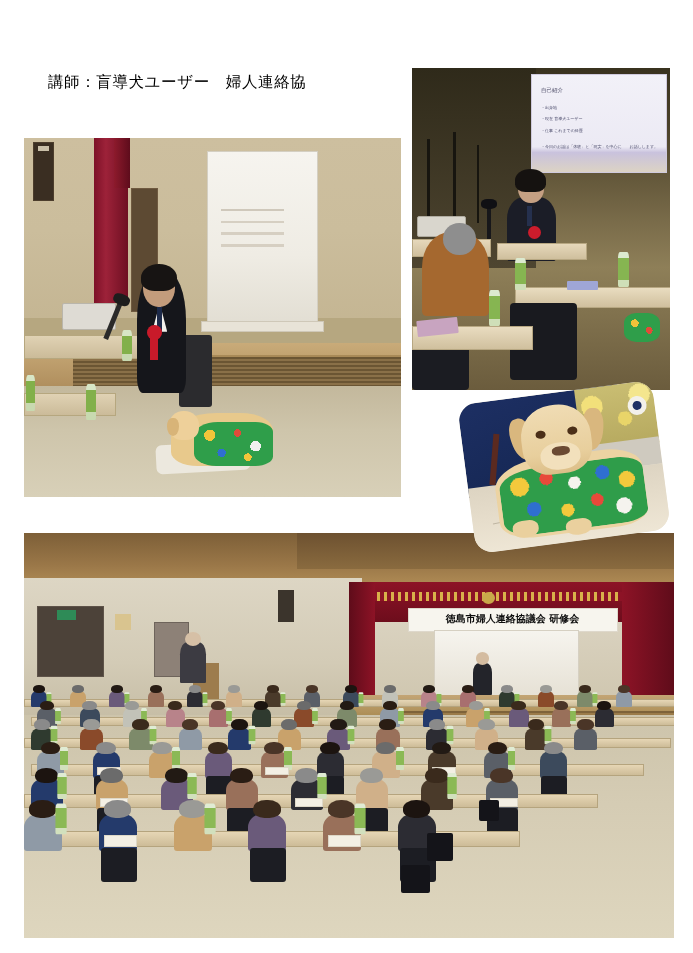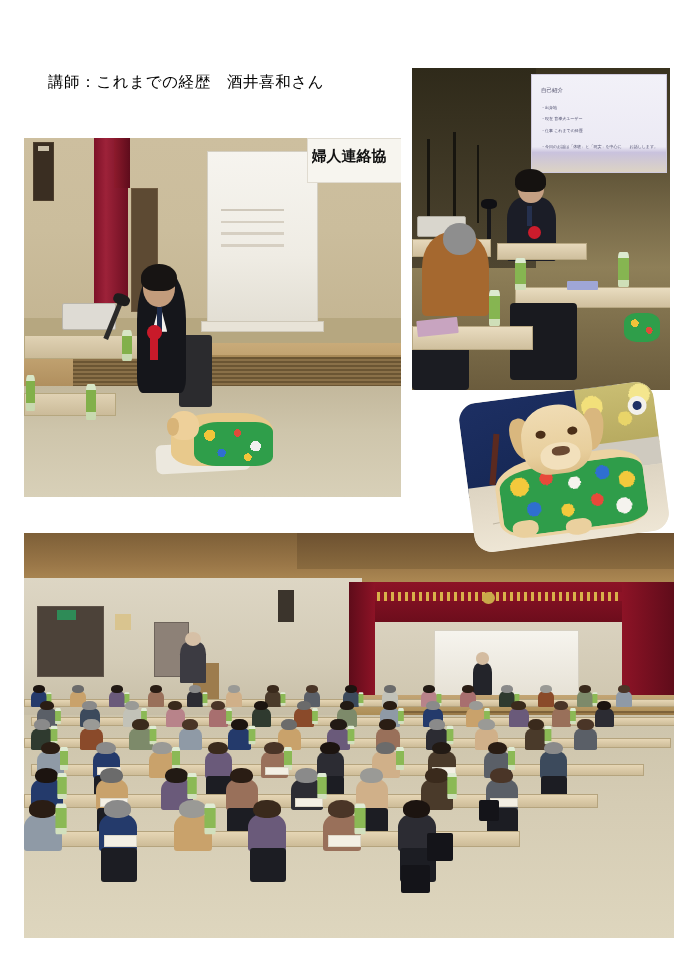--- a/index.html
+++ b/index.html
@@ -310,35 +310,32 @@
      background:#ead09e;border-radius:40% 40% 46% 46%;}
   .p3-paw-r{position:absolute;left:47%;top:85%;width:13%;height:11%;
      background:#ead09e;border-radius:40% 40% 46% 46%;}
 </style>
 </head>
 <body>
 
 <div class="page">
 
 
-  <div class="doc-subtitle">講師：これまでの経歴　酒井喜和さん</div>
+  <div class="doc-subtitle">講師：盲導犬ユーザー　婦人連絡協</div>
 
   <div class="photo" id="photo-speaker-dog">
     <div class="ph-inner">
       <div class="p1-wallA"></div>
       <div class="p1-wallbase"></div>
       <div class="p1-curtain"></div>
       <div class="p1-curtain2"></div>
       <div class="p1-door"></div>
       <div class="p1-speakerbox"></div>
       <div class="p1-screen">
         <div class="p1-screen-txt"></div>
-      </div>
-      <div class="p1-banner">
-        <div class="p1-banner-txt">婦人連絡協</div>
       </div>
       <div class="p1-stagefront"></div>
       <div class="p1-stage"></div>
       <div class="p1-screen-base"></div>
       <div class="p1-panel"></div>
       <div class="p1-floor"></div>
       <div class="p1-table"></div>
       <div class="p1-proj"></div>
       <div class="p1-mic"></div>
       <div class="p1-chair"></div>
@@ -401,20 +398,23 @@
     <div class="ph-inner">
       <div class="p4-ceiling"></div>
       <div class="p4-ceiling2"></div>
       <div class="p4-wall"></div>
       <div class="p4-wall2"></div>
       <div class="p4-stagecurtain"></div>
       <div class="p4-curtain-trim"></div>
       <div class="p4-curtain-l"></div>
       <div class="p4-curtain-r"></div>
       <div class="p4-emblem"></div>
+      <div class="p4-banner">
+        <div class="p4-banner-txt">徳島市婦人連絡協議会 研修会</div>
+      </div>
       <div class="p4-screen"></div>
       <div class="p4-stagefloor"></div>
       <div class="p4-stagewall"></div>
       <div class="p4-floor"></div>
       <div class="p4-door"></div>
       <div class="p4-exit"></div>
       <div class="p4-sign"></div>
       <div class="p4-door2"></div>
       <div class="p4-spk"></div>
       <div class="p4-podium"></div>

